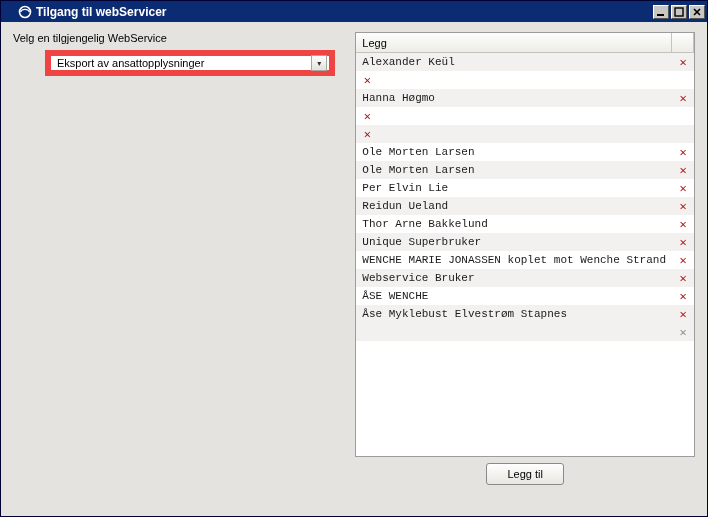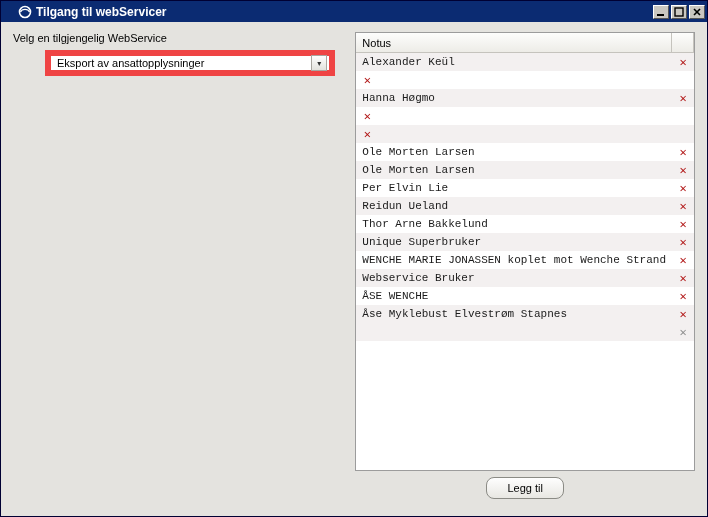--- a/index.html
+++ b/index.html
@@ -47,21 +47,21 @@
     align-items: center;
     justify-content: center;
     color: #000;
     font-size: 10px;
     font-family: Arial, sans-serif;
     font-weight: bold;
     cursor: default;
   }
   .content {
     flex: 1;
-    padding: 10px 12px 11px 12px;
+    padding: 10px 12px 25px 12px;
     display: flex;
     gap: 20px;
     overflow: hidden;
   }
   .left-pane {
     width: 356px;
     display: flex;
     flex-direction: column;
   }
   .form-label {
@@ -164,21 +164,21 @@
     display: flex;
     align-items: center;
     justify-content: center;
     border-top: 0;
   }
   .btn {
     height: 22px;
     min-width: 78px;
     padding: 0 14px;
     border: 1px solid #8b8b85;
-    border-radius: 8px;
+    border-radius: 3px;
     background: linear-gradient(#fefefe,#e8e7e2);
     font-size: 11px;
     color: #000;
     display: flex;
     align-items: center;
     justify-content: center;
     cursor: default;
   }
 </style>
 </head>
@@ -220,21 +220,21 @@
       <div class="form-label">Velg en tilgjengelig WebService</div>
       <div class="dropdown">
         <span class="dd-text">Eksport av ansattopplysninger</span>
         <span class="dd-arrow">▾</span>
       </div>
     </div>
 
     <div class="right-pane">
       <div class="grid-wrap">
         <div class="grid-header">
-          <div class="gh-cell gh-user">Notus</div>
+          <div class="gh-cell gh-user">Legg</div>
           <div class="gh-cell gh-del"></div>
         </div>
         <div class="grid-body" id="grid-body">
 
         <div class="grid-row">
               <div class="gr-name">Alexander Keül</div>
               <div class="gr-del">✕</div>
             </div>
             <div class="grid-row">
               <div class="gr-del">✕</div>

